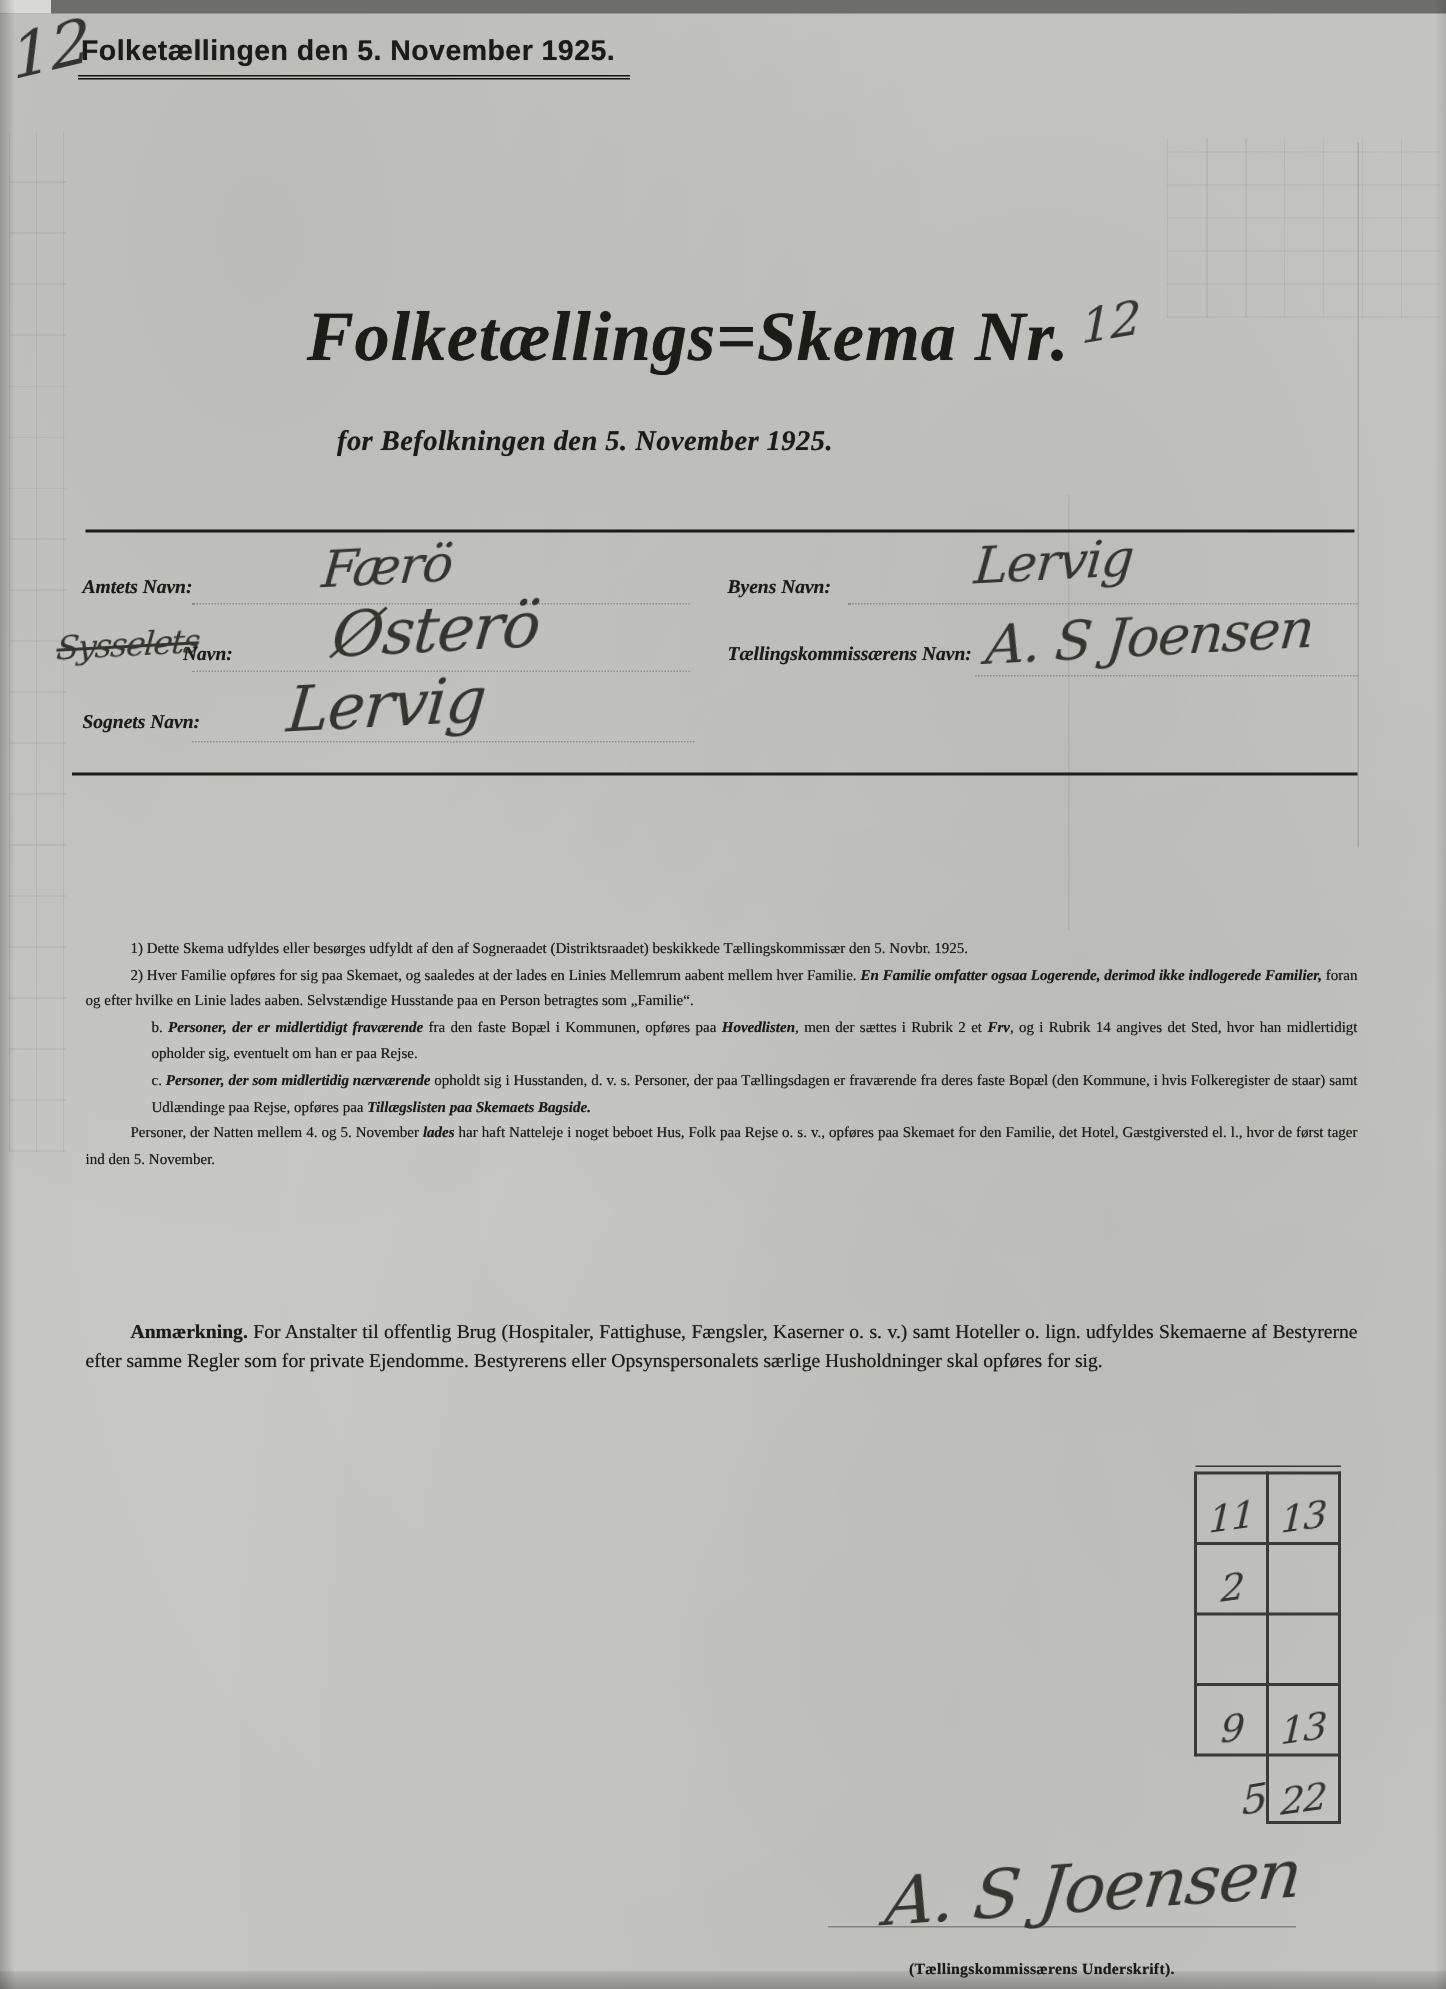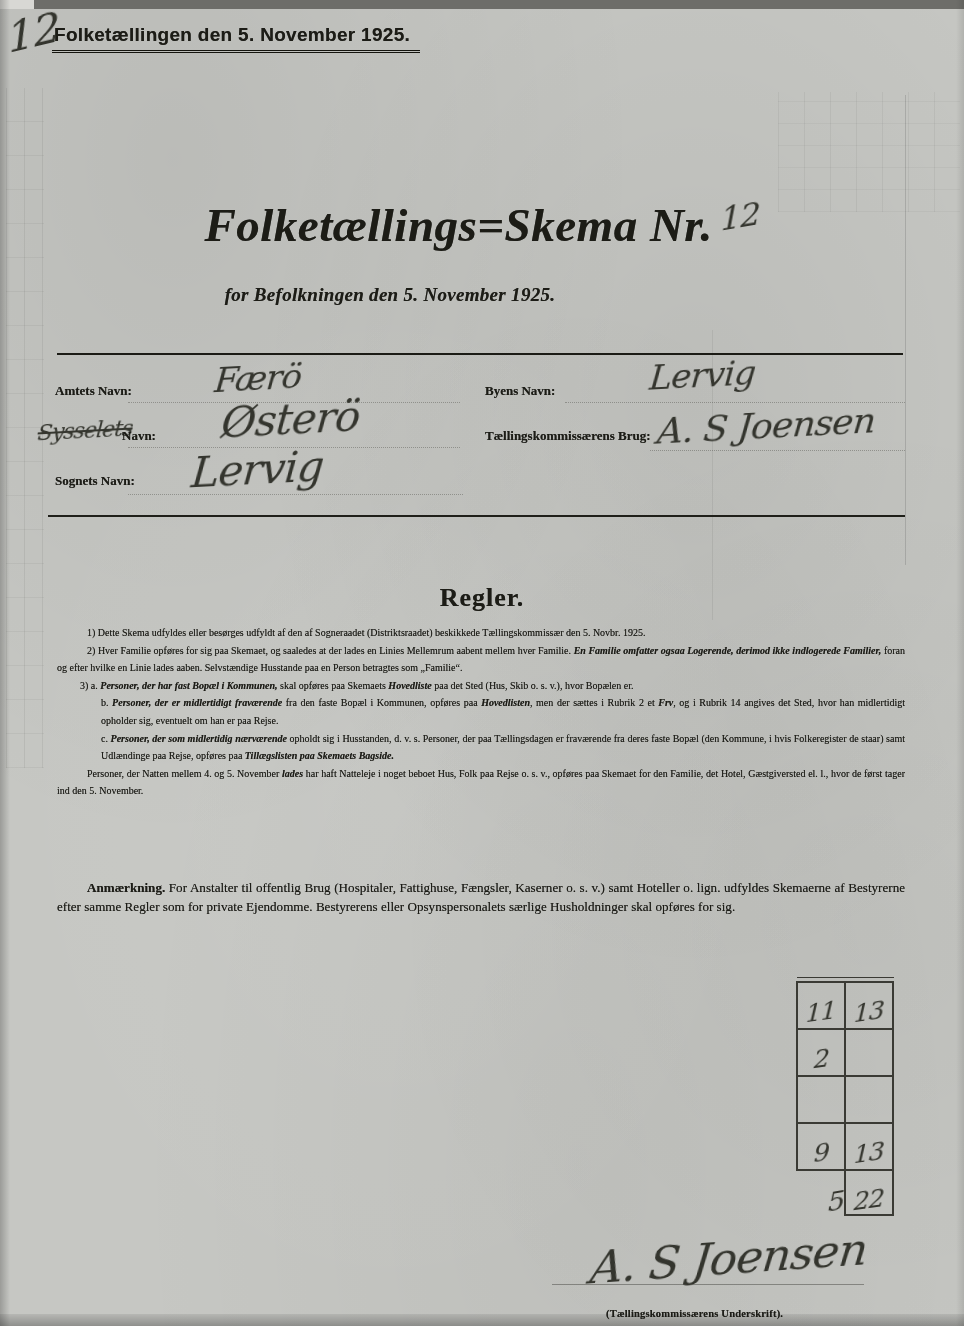--- a/index.html
+++ b/index.html
@@ -51,21 +51,21 @@
   .title-row{position:absolute;left:0;top:198px;width:964px;text-align:center;white-space:nowrap;}
   .title-printed{font-size:47px;font-weight:bold;font-style:italic;letter-spacing:.5px;}
   .title-number{font-size:32px;margin-left:8px;transform:translateY(-14px) skewX(-10deg) rotate(-10deg);}
   .subtitle{position:absolute;left:0;top:284px;width:780px;text-align:center;
             font-size:19px;font-weight:bold;font-style:italic;letter-spacing:.3px;}
 
   .rule-double{position:absolute;left:57px;top:353px;width:846px;height:0;
                border-top:2px solid #1b1b15;box-shadow:0 3px 0 -1.5px rgba(27,27,21,.55);}
   .rule-single{position:absolute;left:48px;top:515px;width:857px;height:0;border-top:2px solid #1f1f19;}
 
-  .field-label{position:absolute;font-size:13px;font-weight:bold;white-space:nowrap;}
+  .field-label{position:absolute;font-size:13px;font-weight:bold;font-style:italic;white-space:nowrap;}
   .write-line{position:absolute;height:0;border-bottom:1px dotted rgba(20,20,15,.28);}
   .hand-val{position:absolute;}
   .strike{text-decoration:line-through;text-decoration-thickness:2px;font-size:22px;}
 
   .regler-h{position:absolute;left:0;top:583px;width:964px;text-align:center;
             font-size:26px;font-weight:bold;letter-spacing:1px;}
   .rules{position:absolute;left:57px;top:624px;width:848px;font-size:10px;
          line-height:17.6px;text-align:justify;}
   .rules p{margin:0;}
   .rules .indent-num{text-indent:30px;}
@@ -121,35 +121,33 @@
 
   <span class="field-label printed" style="left:485px;top:383px;">Byens Navn:</span>
   <span class="write-line" style="left:565px;top:402px;width:340px;"></span>
   <span class="hand hand-val" style="left:650px;top:355px;font-size:34px;">Lervig</span>
 
   <span class="hand hand-val strike" style="left:38px;top:418px;">Sysselets</span>
   <span class="field-label printed" style="left:122px;top:428px;">Navn:</span>
   <span class="write-line" style="left:128px;top:447px;width:332px;"></span>
   <span class="hand hand-val" style="left:222px;top:395px;font-size:42px;">Østerö</span>
 
-  <span class="field-label printed" style="left:485px;top:428px;">Tællingskommissærens Brug:</span>
+  <span class="field-label printed" style="left:485px;top:428px;">Tællingskommissærens Navn:</span>
   <span class="write-line" style="left:650px;top:450px;width:255px;"></span>
   <span class="hand hand-val" style="left:658px;top:405px;font-size:36px;">A. S Joensen</span>
 
   <span class="field-label printed" style="left:55px;top:473px;">Sognets Navn:</span>
   <span class="write-line" style="left:128px;top:494px;width:335px;"></span>
   <span class="hand hand-val" style="left:192px;top:445px;font-size:42px;">Lervig</span>
 
   <div class="rule-single"></div>
 
-  <div class="regler-h printed">Regler.</div>
   <div class="rules printed" id="rules">
       <p class="indent-num"><span>1) Dette Skema udfyldes eller besørges udfyldt af den af Sogneraadet (Distriktsraadet) beskikkede Tællingskommissær den 5. Novbr. 1925.</span></p>
       <p class="indent-num"><span>2) Hver Familie opføres for sig paa Skemaet, og saaledes at der lades en Linies Mellemrum aabent mellem hver Familie. </span><span class="em">En Familie omfatter ogsaa Logerende, derimod ikke indlogerede Familier,</span><span> foran og efter hvilke en Linie lades aaben. Selvstændige Husstande paa en Person betragtes som „Familie“.</span></p>
-      <p class="indent-3a"><span>3) a. </span><span class="em">Personer, der har fast Bopæl i Kommunen,</span><span> skal opføres paa Skemaets </span><span class="em">Hovedliste</span><span> paa det Sted (Hus, Skib o. s. v.), hvor Bopælen er.</span></p>
       <p class="indent-sub"><span>b. </span><span class="em">Personer, der er midlertidigt fraværende</span><span> fra den faste Bopæl i Kommunen, opføres paa </span><span class="em">Hovedlisten</span><span>, men der sættes i Rubrik 2 et </span><span class="em">Frv</span><span>, og i Rubrik 14 angives det Sted, hvor han midlertidigt opholder sig, eventuelt om han er paa Rejse.</span></p>
       <p class="indent-sub"><span>c. </span><span class="em">Personer, der som midlertidig nærværende</span><span> opholdt sig i Husstanden, d. v. s. Personer, der paa Tællingsdagen er fraværende fra deres faste Bopæl (den Kommune, i hvis Folkeregister de staar) samt Udlændinge paa Rejse, opføres paa </span><span class="em">Tillægslisten paa Skemaets Bagside.</span></p>
       <p class="indent-num"><span>Personer, der Natten mellem 4. og 5. November </span><span class="em">lades</span><span> har haft Natteleje i noget beboet Hus, Folk paa Rejse o. s. v., opføres paa Skemaet for den Familie, det Hotel, Gæstgiversted el. l., hvor de først tager ind den 5. November.</span></p>
     </div>
 
   <div class="remark printed">
     <span class="lead">Anmærkning.</span><span>  For Anstalter til offentlig Brug (Hospitaler, Fattighuse, Fængsler, Kaserner o. s. v.) samt Hoteller o. lign. udfyldes Skemaerne af Bestyrerne efter samme Regler som for private Ejendomme. Bestyrerens eller Opsynspersonalets særlige Husholdninger skal opføres for sig.</span>
   </div>
 
   <div>

